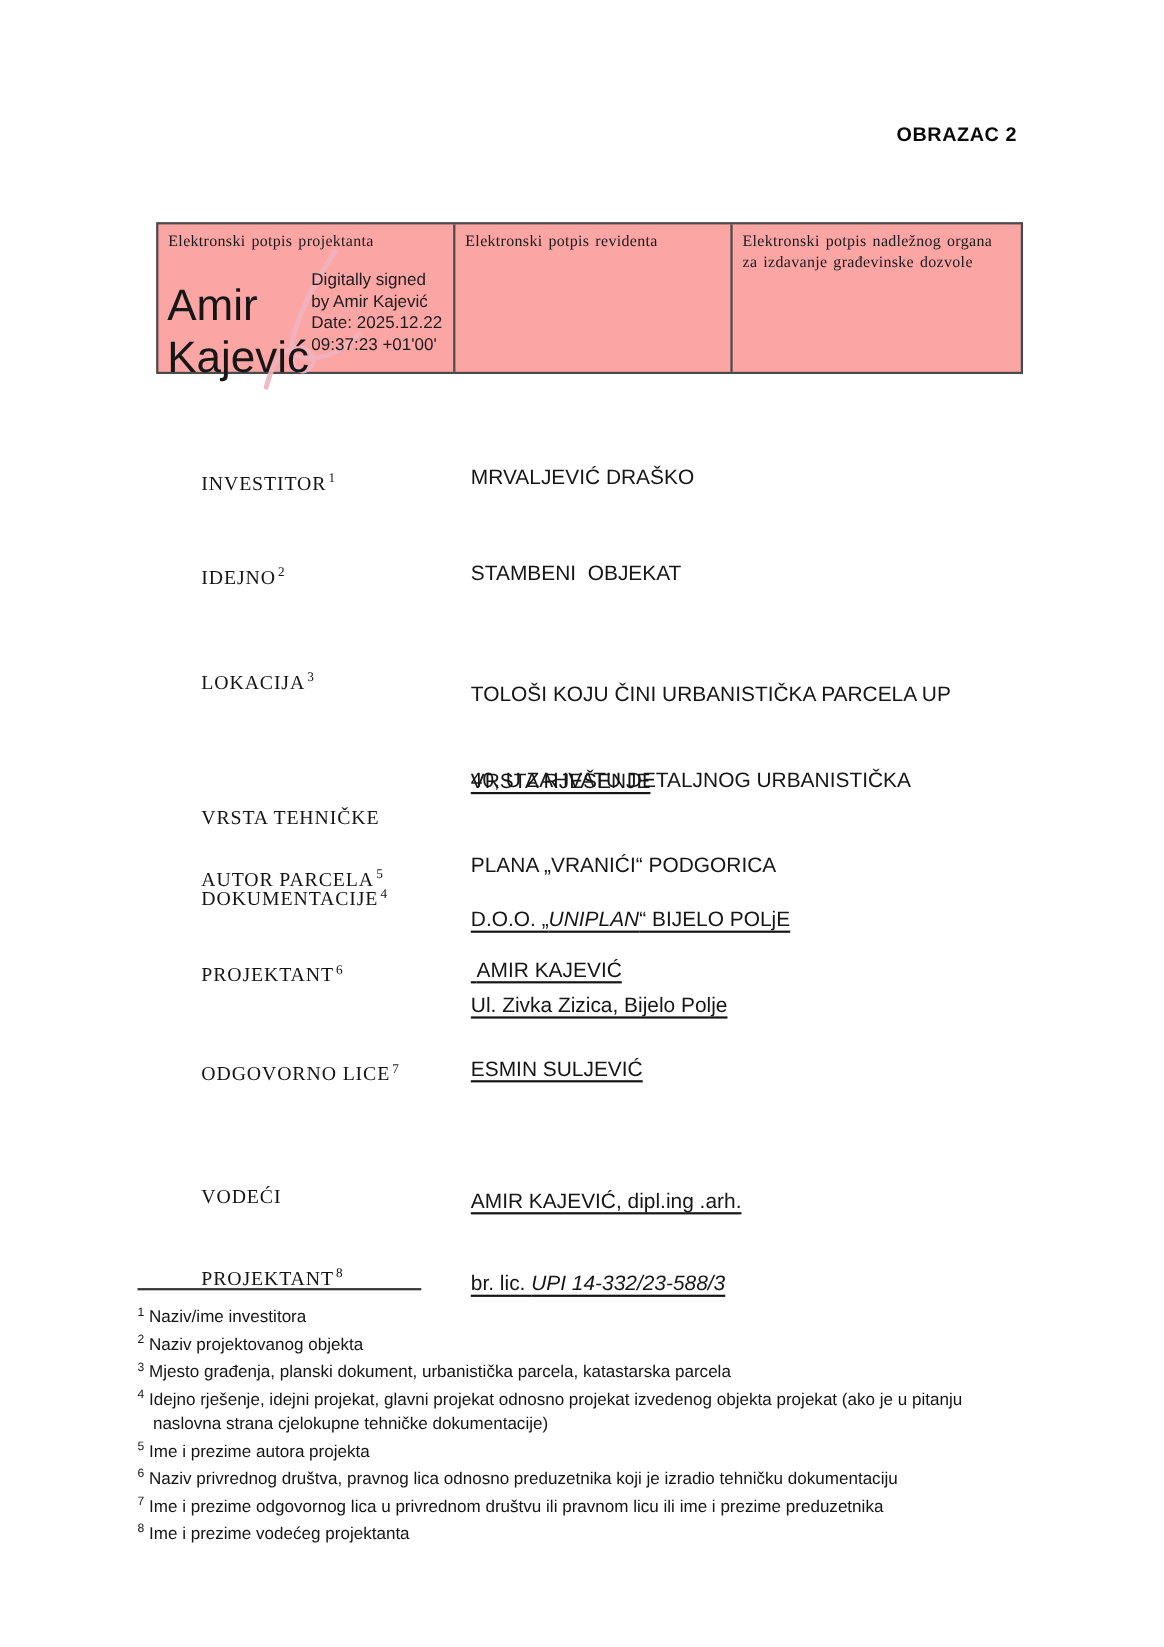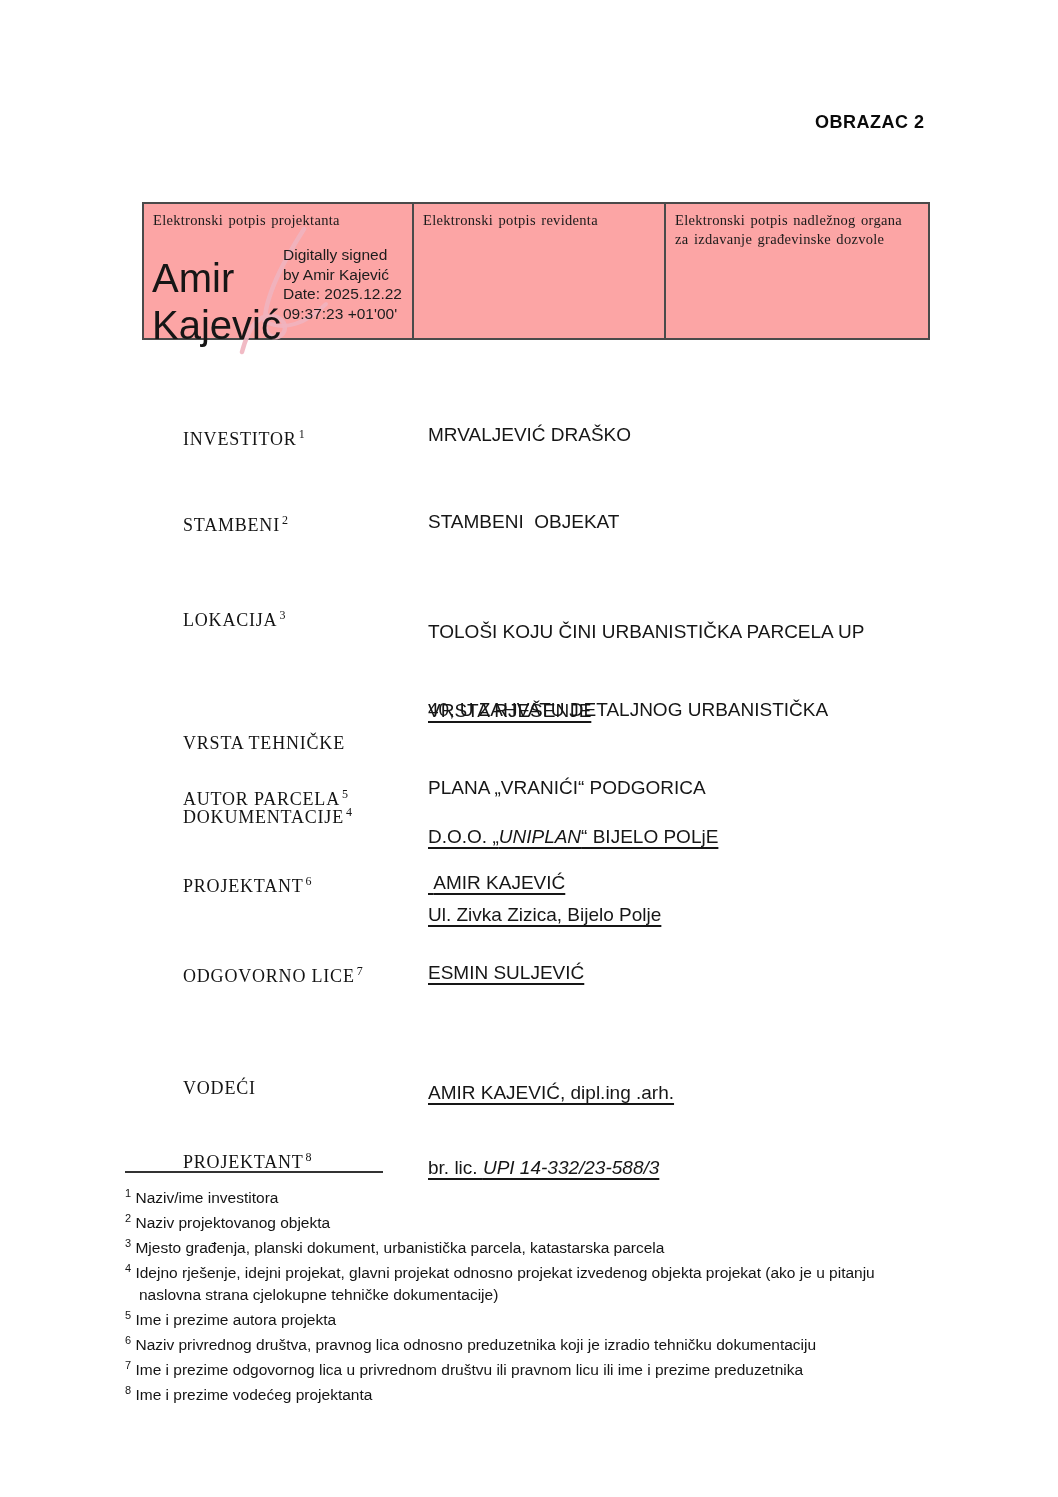--- a/index.html
+++ b/index.html
@@ -98,21 +98,21 @@
       <div class="cell-header">
         <span class="vline">Elektronski potpis nadležnog organa</span>
         <span class="vline">za izdavanje građevinske dozvole</span>
       </div>
     </div>
   </div>
 
   <div class="flabel" style="top:423px"><span>INVESTITOR</span><sup>1</sup></div>
   <div class="fvalue" style="top:422px">MRVALJEVIĆ DRAŠKO</div>
 
-  <div class="flabel" style="top:509px"><span>STAMBENI</span><sup>2</sup></div>
+  <div class="flabel" style="top:509px"><span>IDEJNO</span><sup>2</sup></div>
   <div class="fvalue" style="top:509px">STAMBENI  OBJEKAT</div>
 
   <div class="flabel" style="top:604px"><span>LOKACIJA</span><sup>3</sup></div>
   <div class="fvalue" style="top:567px">
     <span class="vline">TOLOŠI KOJU ČINI URBANISTIČKA PARCELA UP</span>
     <span class="vline">40, U ZAHVATU DETALJNOG URBANISTIČKA</span>
     <span class="vline">PLANA „VRANIĆI“ PODGORICA</span>
   </div>
 
   <div class="flabel" style="top:686px">

